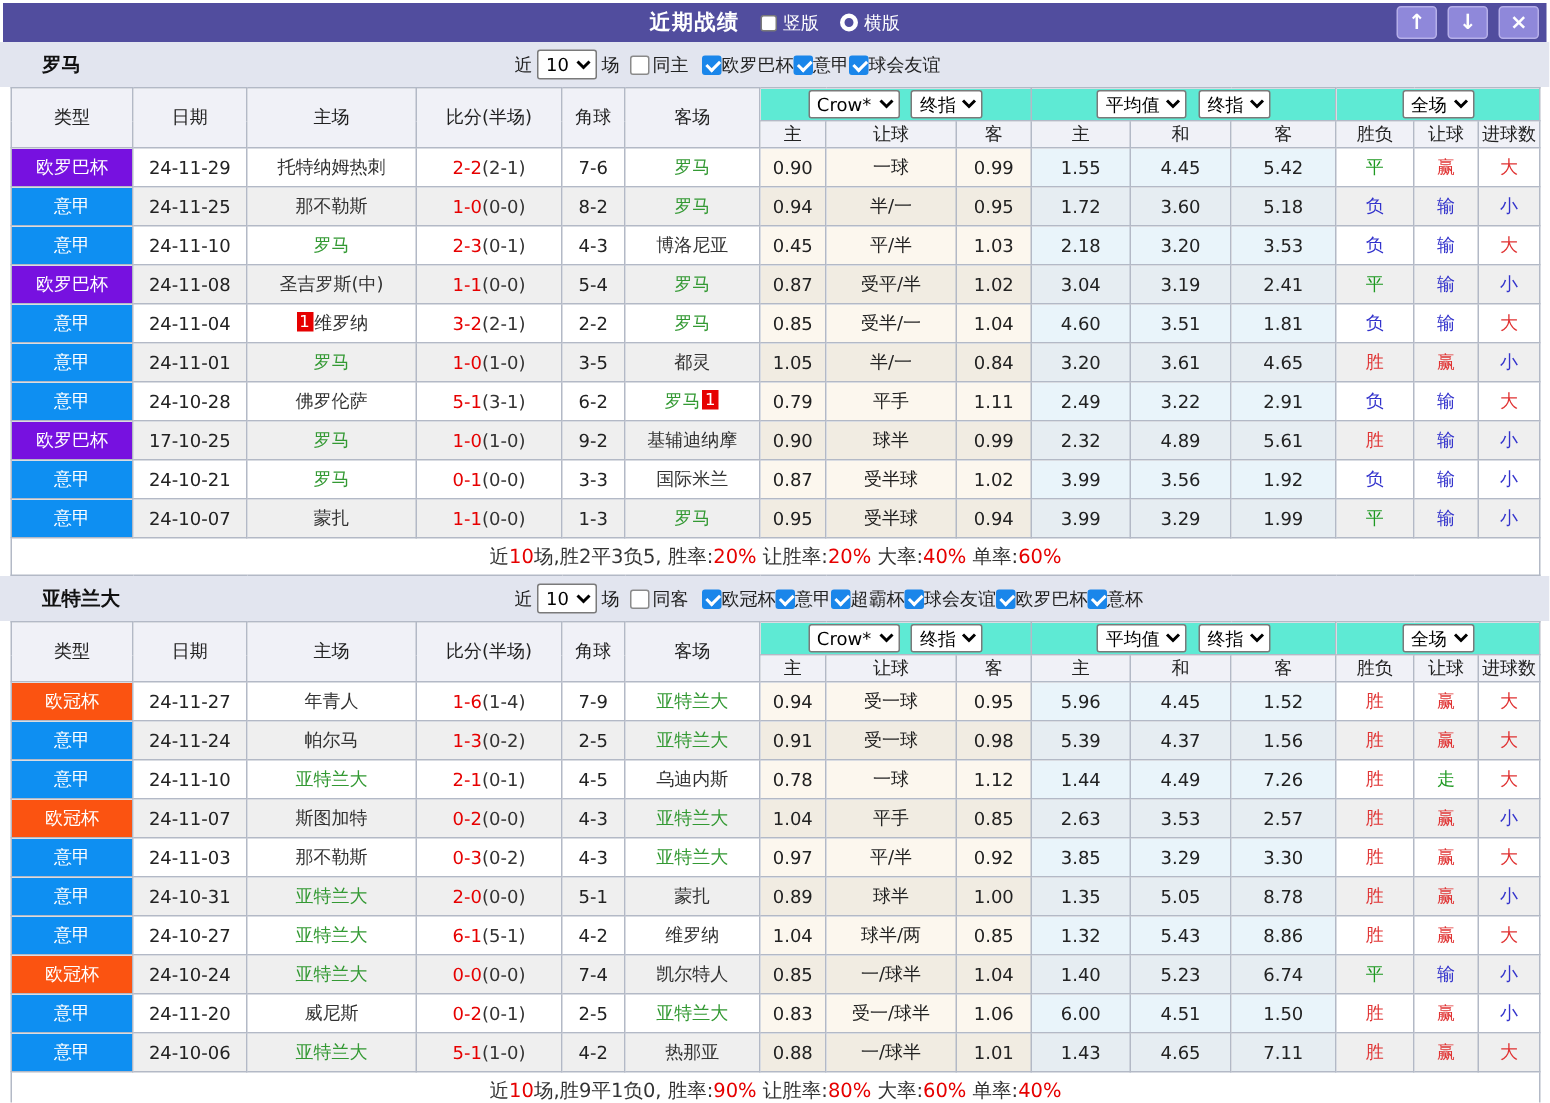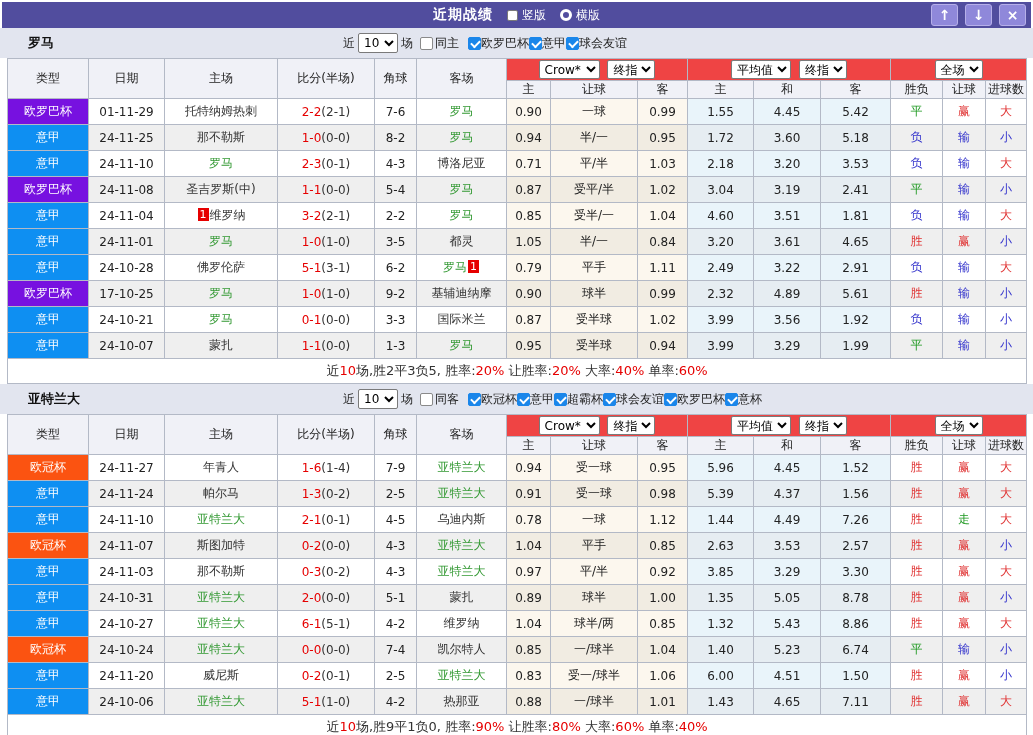--- a/index.html
+++ b/index.html
@@ -49,21 +49,21 @@
   }
   
   .table-wrap { padding:0 7px; background:#fff; }
   table { border-collapse:collapse; table-layout:fixed; width:1019px; }
   th,td {
     border:1px solid #b3b9c6; text-align:center; padding:0; font-weight:normal;
     overflow:hidden; white-space:nowrap; font-size:12px;
   }
   thead th { background:#f0f1f7; color:#222; }
   thead tr.selrow th { height:22px; }
-  thead tr.selrow th.group { background:#ef4444; }
+  thead tr.selrow th.group { background:#5eead4; }
   thead tr.selrow .sel { height:19px; margin:0 2px; }
   thead tr.labrow th { height:17px; }
   tbody td { height:26px; background:#fff; }
   tbody tr.alt td { background:#efefef; }
   tbody td.c-odds { background:#fcf7ee; }
   tbody tr.alt td.c-odds { background:#f1ece2; }
   tbody td.c-avg { background:#e9f4fa; }
   tbody tr.alt td.c-avg { background:#e6edf2; }
   td.c-type { color:#fff; }
   .ft { color:#e60000; }
@@ -174,21 +174,21 @@
             <th>和</th>
             <th>客</th>
             <th>胜负</th>
             <th>让球</th>
             <th>进球数</th>
           </tr>
         </thead>
         <tbody>
             <tr>
               <td class="c-type" style="background: rgb(119, 17, 224);">欧罗巴杯</td>
-              <td>01-11-29</td>
+              <td>24-11-29</td>
               <td class="team-cell"><span>托特纳姆热刺</span></td>
               <td><span class="ft">2-2</span><span class="ht">(2-1)</span></td>
               <td>7-6</td>
               <td class="team-cell"><span class="focus">罗马</span></td>
               <td class="c-odds">0.90</td>
               <td class="c-odds">一球</td>
               <td class="c-odds">0.99</td>
               <td class="c-avg">1.55</td>
               <td class="c-avg">4.45</td>
               <td class="c-avg">5.42</td>
@@ -213,21 +213,21 @@
               <td class="c-res" style="color: rgb(51, 51, 204);">输</td>
               <td class="c-res" style="color: rgb(51, 51, 204);">小</td>
             </tr>
             <tr>
               <td class="c-type" style="background: rgb(14, 143, 242);">意甲</td>
               <td>24-11-10</td>
               <td class="team-cell"><span class="focus">罗马</span></td>
               <td><span class="ft">2-3</span><span class="ht">(0-1)</span></td>
               <td>4-3</td>
               <td class="team-cell"><span>博洛尼亚</span></td>
-              <td class="c-odds">0.71</td>
+              <td class="c-odds">0.45</td>
               <td class="c-odds">平/半</td>
               <td class="c-odds">1.03</td>
               <td class="c-avg">2.18</td>
               <td class="c-avg">3.20</td>
               <td class="c-avg">3.53</td>
               <td class="c-res" style="color: rgb(51, 51, 204);">负</td>
               <td class="c-res" style="color: rgb(51, 51, 204);">输</td>
               <td class="c-res" style="color: rgb(224, 51, 51);">大</td>
             </tr>
             <tr class="alt">

